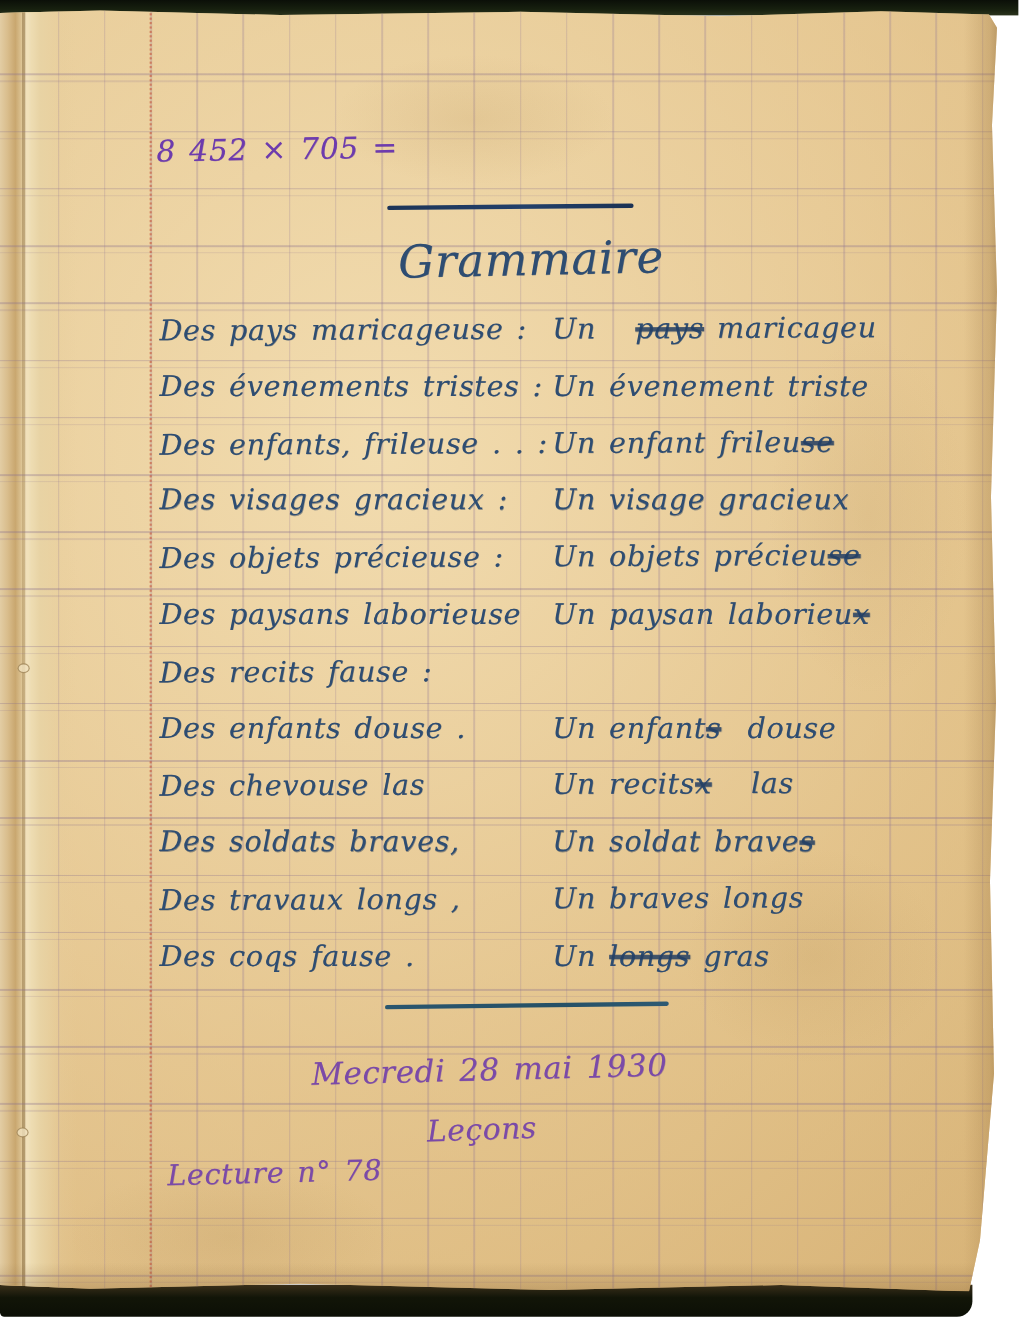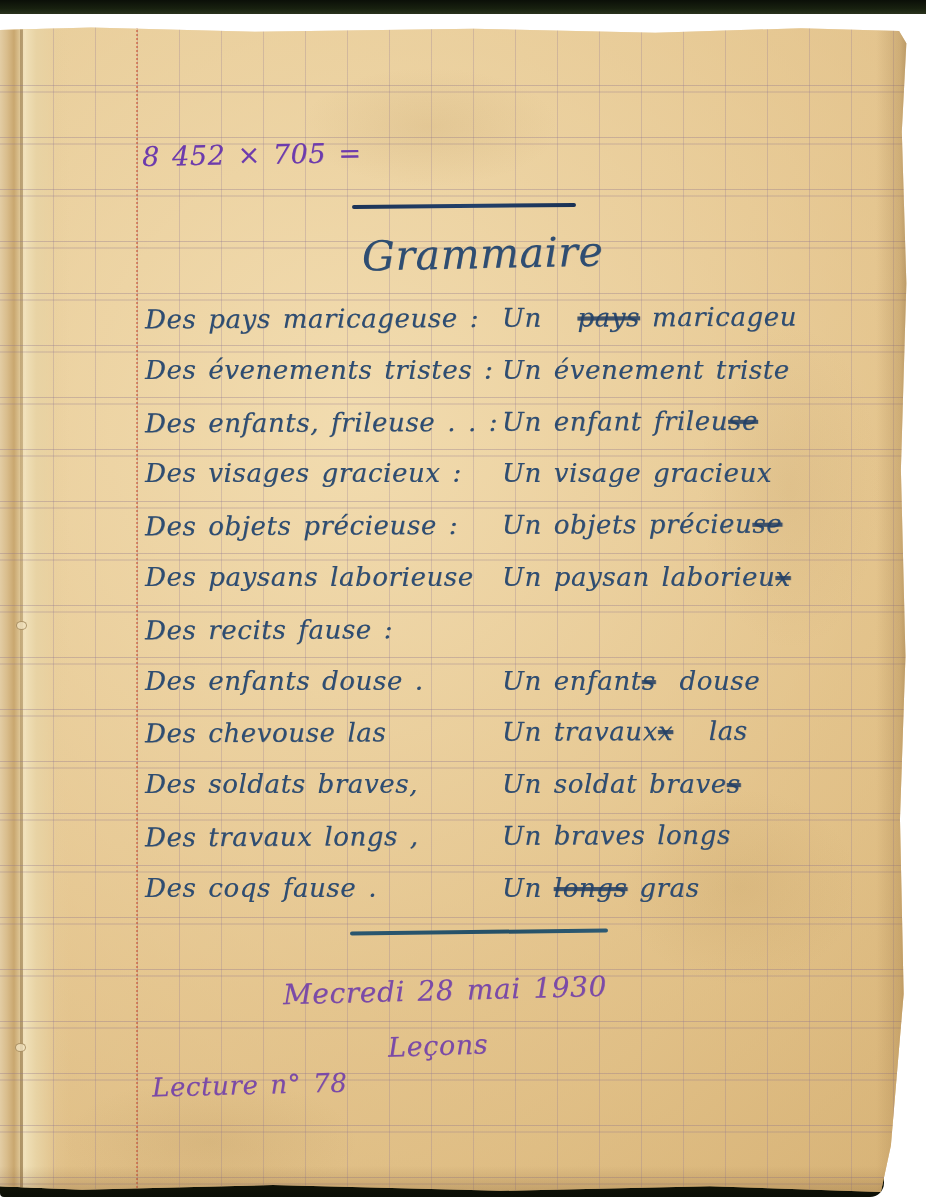--- a/index.html
+++ b/index.html
@@ -13,21 +13,21 @@
     position:absolute;left:0;top:0;width:926px;height:14px;
     background:linear-gradient(180deg,#0b0f08 0%,#17200f 60%,#2a331c 100%);
   }
   .scan-strip-bottom{
     position:absolute;left:0;top:1168px;width:884px;height:29px;
     background:linear-gradient(180deg,#3a2f1a 0%,#121508 40%,#0c0f06 100%);
     border-radius:0 0 14px 4px;
   }
   
   .page{
-    position:absolute;left:0;top:27px;width:910px;height:1165px;
+    position:absolute;left:0;top:9px;width:910px;height:1165px;
     background:
       radial-gradient(130% 110% at 38% 34%, rgba(243,222,178,.9) 0%, rgba(232,203,148,.55) 45%, rgba(210,172,110,.75) 100%),
       linear-gradient(135deg,#e9d0a2 0%,#e4c491 45%,#dcb87e 80%,#d3ab6e 100%);
     clip-path:polygon(
       0% 0.25%, 10% 0.05%, 28% 0.4%, 52% 0.15%, 72% 0.5%, 88% 0.1%,
       98.8% 0.35%, 99.6% 1.4%, 99.1% 9%, 99.6% 22%, 99.0% 38%,
       99.5% 54%, 98.9% 68%, 99.3% 83%, 97.9% 96%, 96.8% 100%,
       78% 99.5%, 55% 99.9%, 30% 99.4%, 9% 99.8%, 0% 99.5%);
   }
   
@@ -179,21 +179,21 @@
     </div>
     <div class="g-row">
       <span class="hand g-left">Des recits fause :</span>
     </div>
     <div class="g-row">
       <span class="hand g-left">Des enfants douse .</span>
       <span class="hand g-right"><span>Un enfant</span><span class="struck">s</span><span>&nbsp;&nbsp;douse</span></span>
     </div>
     <div class="g-row">
       <span class="hand g-left">Des chevouse las</span>
-      <span class="hand g-right"><span>Un travaux</span><span class="struck">x</span><span>&nbsp;&nbsp;&nbsp;las</span></span>
+      <span class="hand g-right"><span>Un recits</span><span class="struck">x</span><span>&nbsp;&nbsp;&nbsp;las</span></span>
     </div>
     <div class="g-row">
       <span class="hand g-left">Des soldats braves,</span>
       <span class="hand g-right"><span>Un soldat brave</span><span class="struck">s</span><span></span></span>
     </div>
     <div class="g-row">
       <span class="hand g-left">Des travaux longs ,</span>
       <span class="hand g-right"><span>Un braves longs</span><span></span></span>
     </div>
     <div class="g-row">

